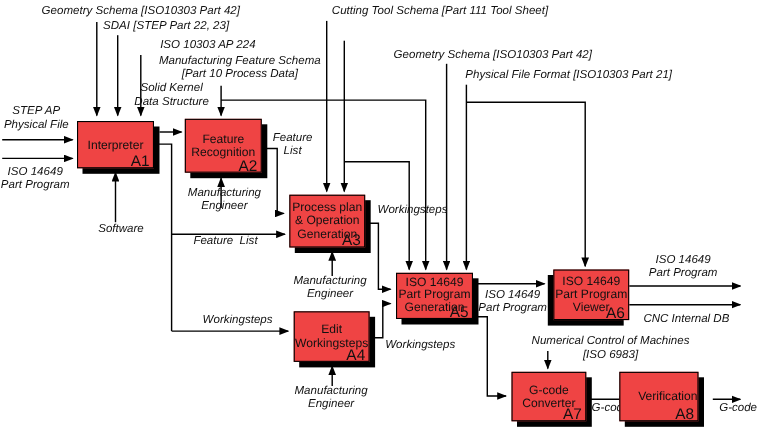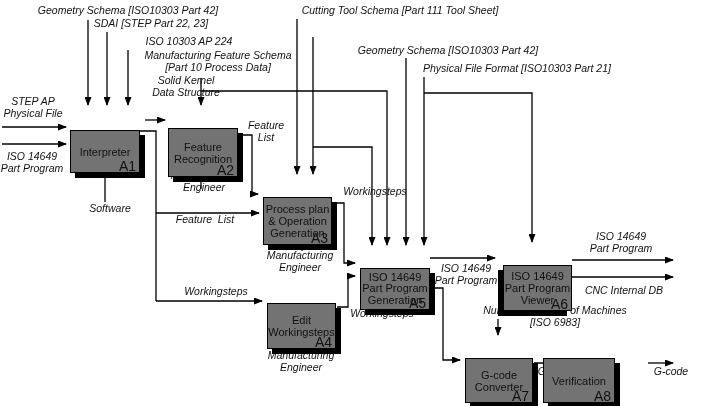--- a/index.html
+++ b/index.html
@@ -3,26 +3,25 @@
 <meta charset="utf-8">
 <style>
   html,body{margin:0;padding:0;background:#ffffff;}
   #stage{
     position:relative;width:702px;height:406px;background:#ffffff;
     font-family:"Liberation Sans","DejaVu Sans",sans-serif;color:#111;
     overflow:hidden;
   }
   #wires{position:absolute;left:0;top:0;width:702px;height:406px;}
   .box{
-    position:absolute;background:#737373;border:1.5px solid #000;
+    position:absolute;background:#ef4444;border:1.5px solid #000;
     box-shadow:5px 5px 0 #000;box-sizing:border-box;
     display:flex;align-items:center;justify-content:center;
     text-align:center;font-size:11px;line-height:12px;white-space:pre-line;
     z-index:3;
-    margin-top:20px;
   }
   .box.shadow-left{box-shadow:-5px 5px 0 #000;}
   .box .code{
     position:absolute;right:3px;bottom:0px;font-size:14px;line-height:11px;
   }
   .lbl{
     position:absolute;font-size:10.5px;line-height:12px;text-align:center;
     white-space:pre-wrap;z-index:2;font-style:italic;
   }
 </style>
@@ -102,31 +101,31 @@
     <div>ISO 14649
 Part Program
 Viewer</div>
     <span class="code">A6</span>
   </div>
   <div class="box" style="left:465px;top:338px;width:68px;height:45px;">
     <div>G-code
 Converter</div>
     <span class="code">A7</span>
   </div>
-  <div class="box" style="left:543px;top:338px;width:72px;height:45px;">
+  <div class="box" style="left:563px;top:338px;width:72px;height:45px;justify-content:flex-end;">
     <div>Verification</div>
     <span class="code">A8</span>
   </div>
 
   <div class="lbl" style="left:8px;top:4px;width:240px;">Geometry Schema [ISO10303 Part 42]</div>
   <div class="lbl" style="left:71px;top:17px;width:160px;">SDAI [STEP Part 22, 23]</div>
   <div class="lbl" style="left:89px;top:35px;width:160px;padding-left:20px;">ISO 10303 AP 224</div>
   <div class="lbl" style="left:138px;top:49px;width:160px;">Manufacturing Feature Schema
 [Part 10 Process Data]</div>
-  <div class="lbl" style="left:136px;top:74px;width:100px;">Solid Kernel
+  <div class="lbl" style="left:106px;top:74px;width:100px;">Solid Kernel
 Data Structure</div>
   <div class="lbl" style="left:280px;top:4px;width:240px;">Cutting Tool Schema [Part 111 Tool Sheet]</div>
   <div class="lbl" style="left:348px;top:44px;width:200px;">Geometry Schema [ISO10303 Part 42]</div>
   <div class="lbl" style="left:417px;top:62px;width:200px;">Physical File Format [ISO10303 Part 21]</div>
   <div class="lbl" style="left:2px;top:95px;width:62px;">STEP AP
 Physical File</div>
   <div class="lbl" style="left:0px;top:150px;width:64px;">ISO 14649
 Part Program</div>
   <div class="lbl" style="left:80px;top:202px;width:60px;">Software</div>
   <div class="lbl" style="left:169px;top:169px;width:70px;">Manufacturing

